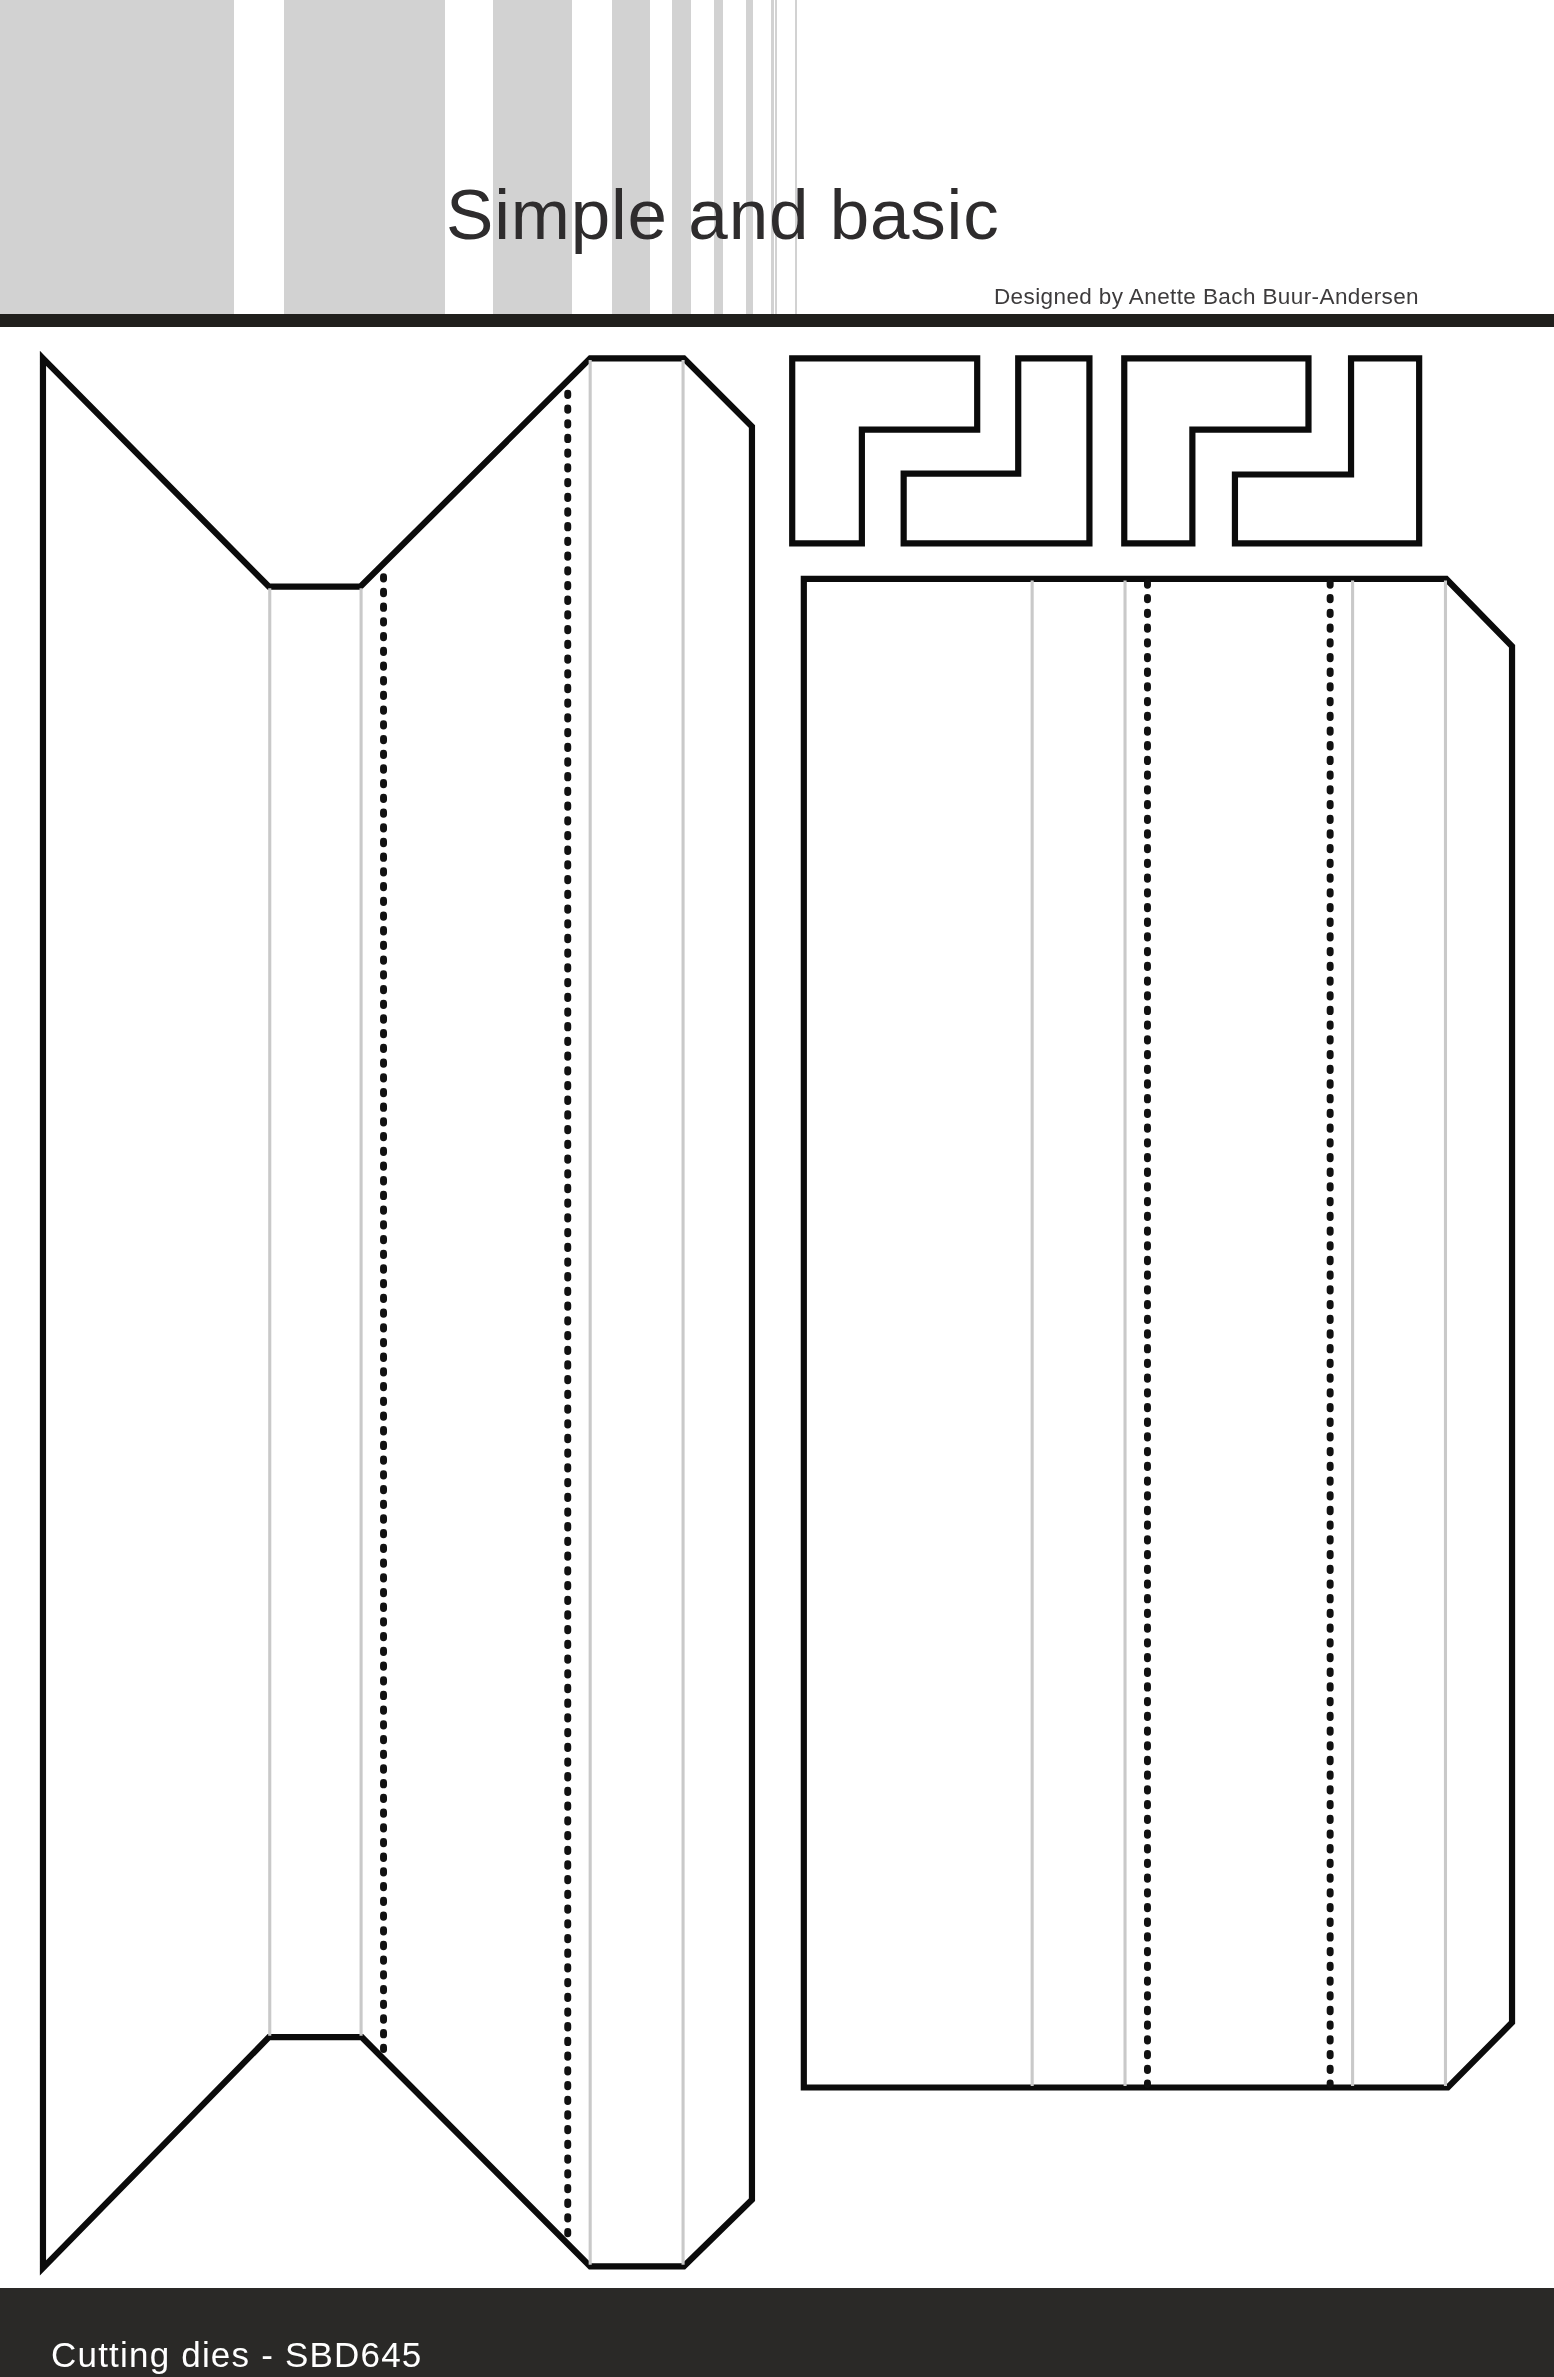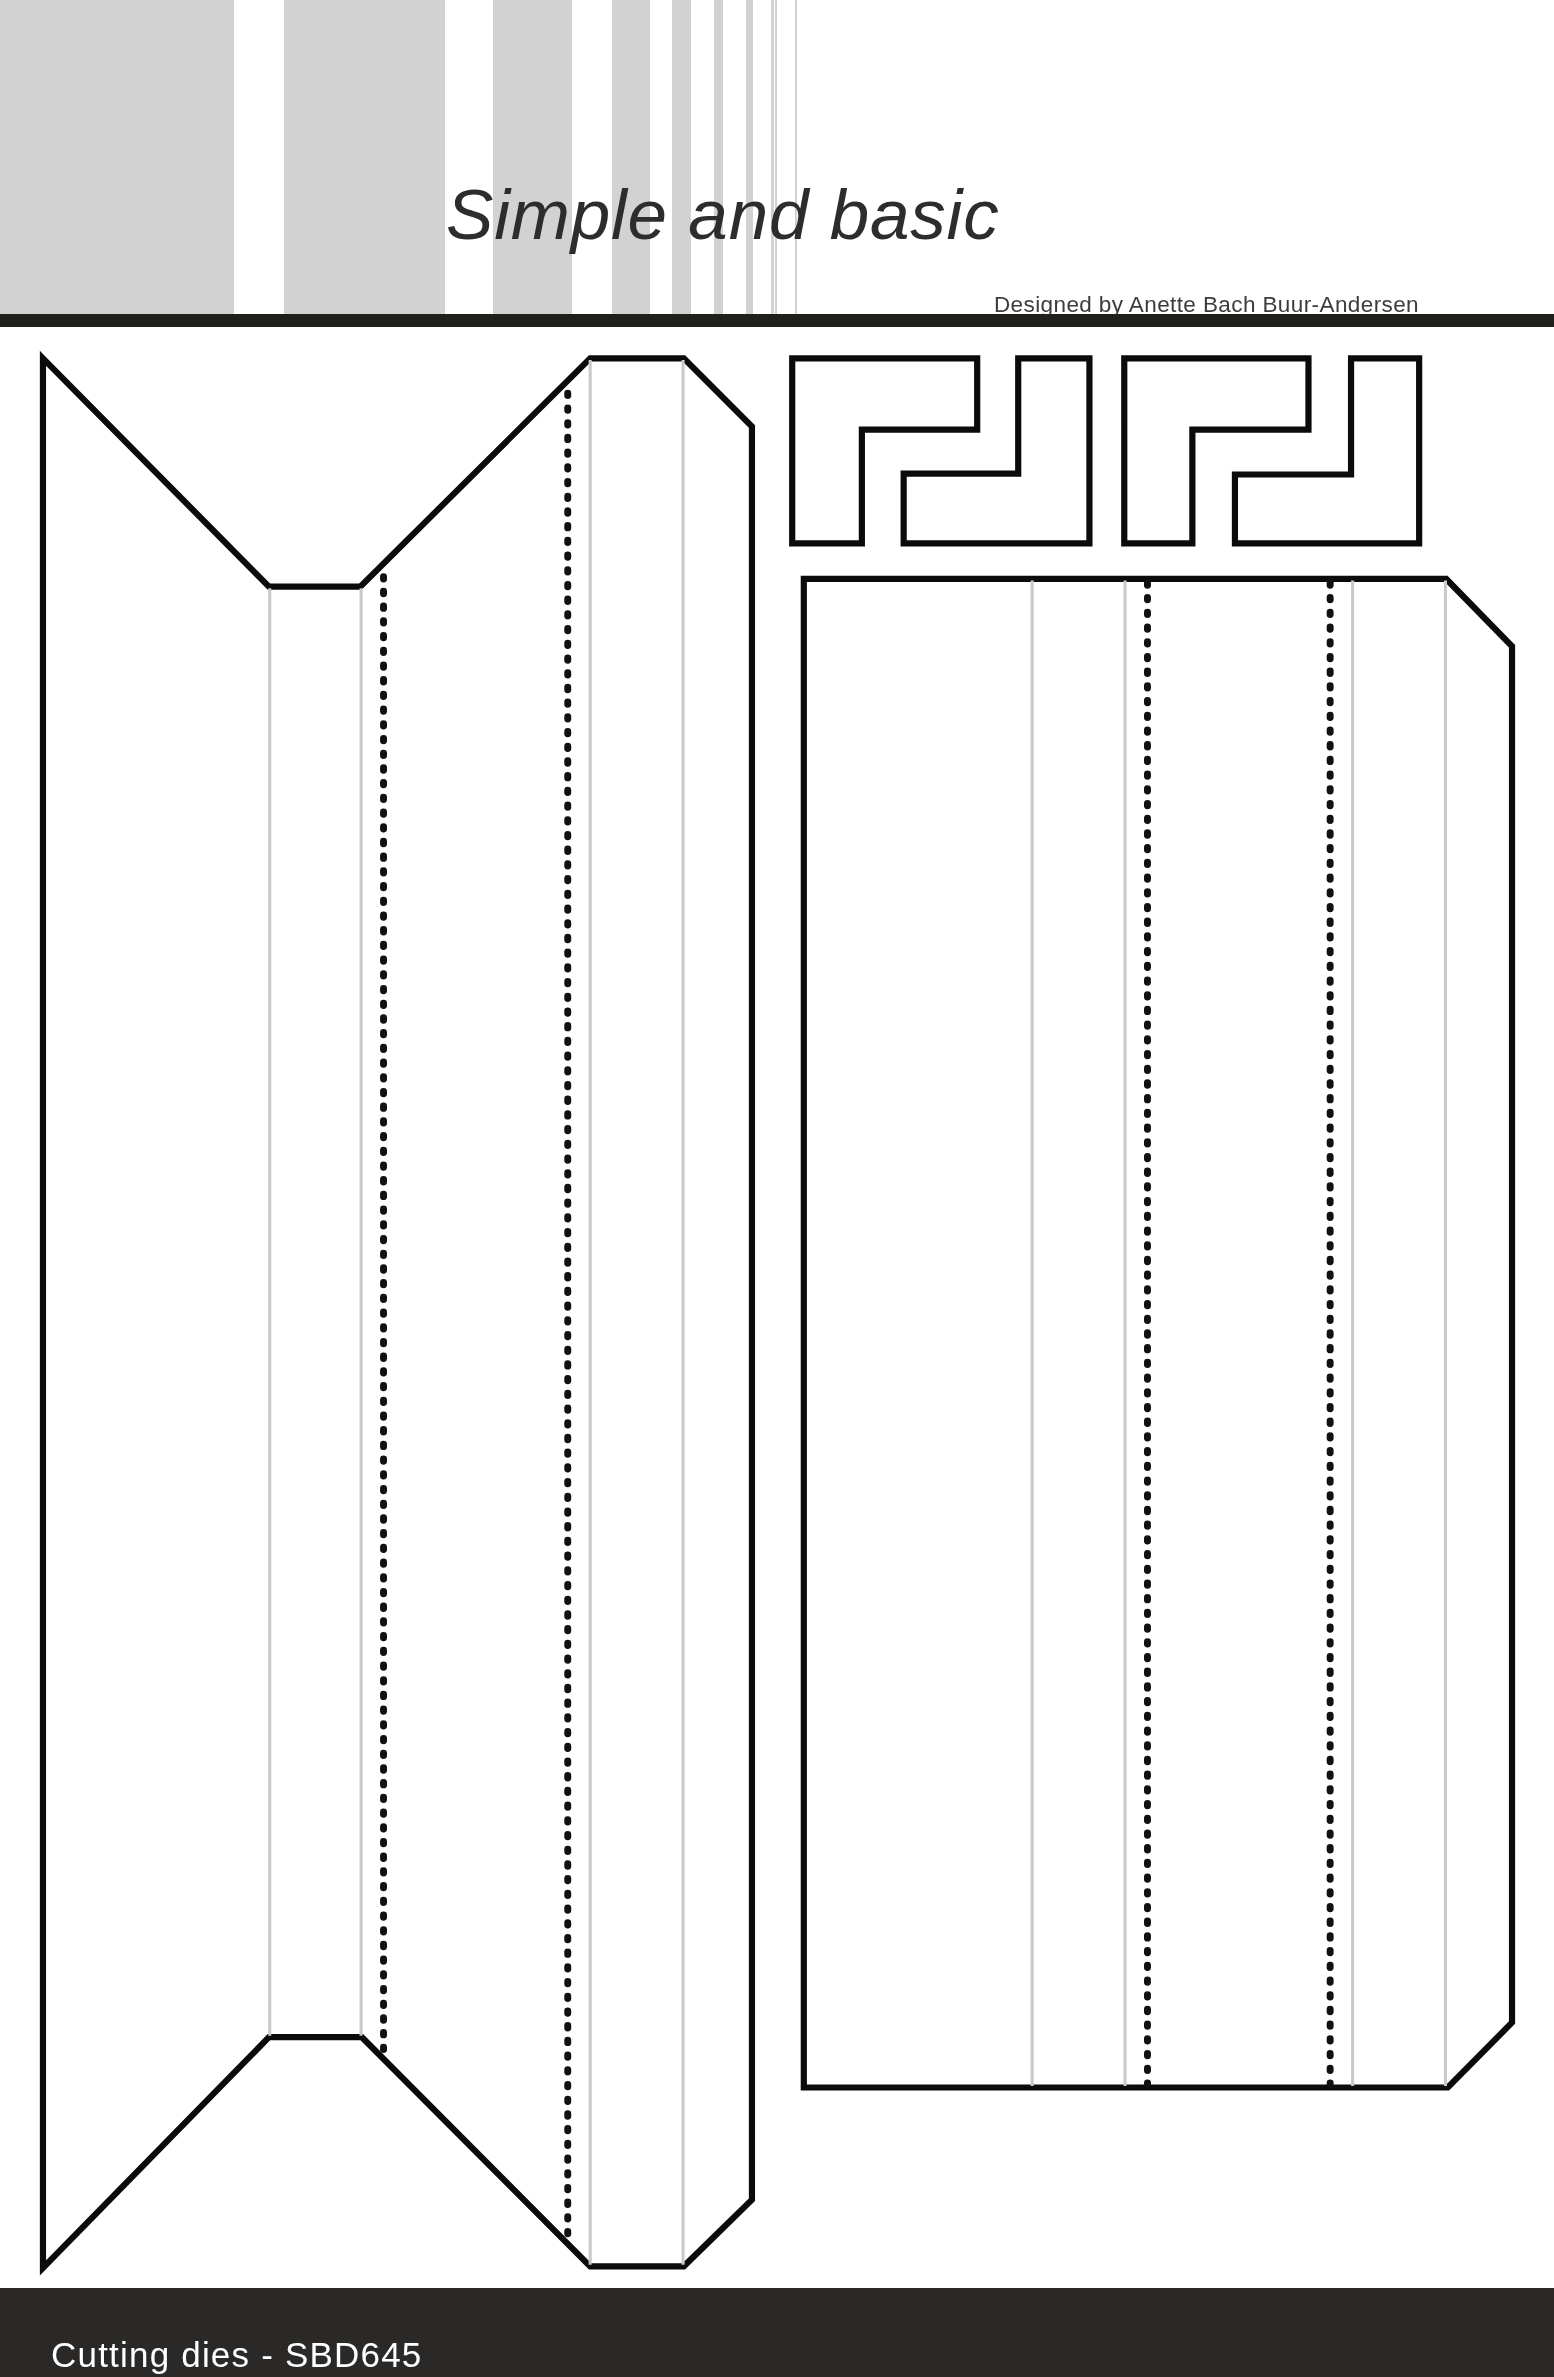--- a/index.html
+++ b/index.html
@@ -4,24 +4,24 @@
 <style>
   html,body{margin:0;padding:0;background:#fff;}
   .page{
     position:relative;width:1555px;height:2377px;background:#ffffff;
     overflow:hidden;font-family:"Liberation Sans",sans-serif;
   }
   .stripes{position:absolute;top:0;left:0;width:1555px;height:314px;}
   .stripe{position:absolute;top:0;height:314px;}
   .logo{
     position:absolute;top:179px;left:446px;font-size:71px;line-height:1;
-    letter-spacing:0.8px;white-space:nowrap;font-weight:400;font-style:italic;
+    letter-spacing:0.8px;white-space:nowrap;font-weight:400;
   }
   .designer{
-    position:absolute;top:294px;right:136px;font-size:22.5px;line-height:1;
+    position:absolute;top:286px;right:136px;font-size:22.5px;line-height:1;
     letter-spacing:0.4px;white-space:nowrap;
   }
   .separator{position:absolute;top:314px;left:0;width:1555px;height:13px;}
   .die-layer{position:absolute;top:0;left:0;}
   .footer{
     position:absolute;top:2288px;left:0;width:1555px;height:90px;
     display:flex;align-items:center;
   }
   .footer-label{margin-left:51px;font-size:35px;letter-spacing:1.2px;white-space:nowrap;margin-top:44px;}
 </style>

